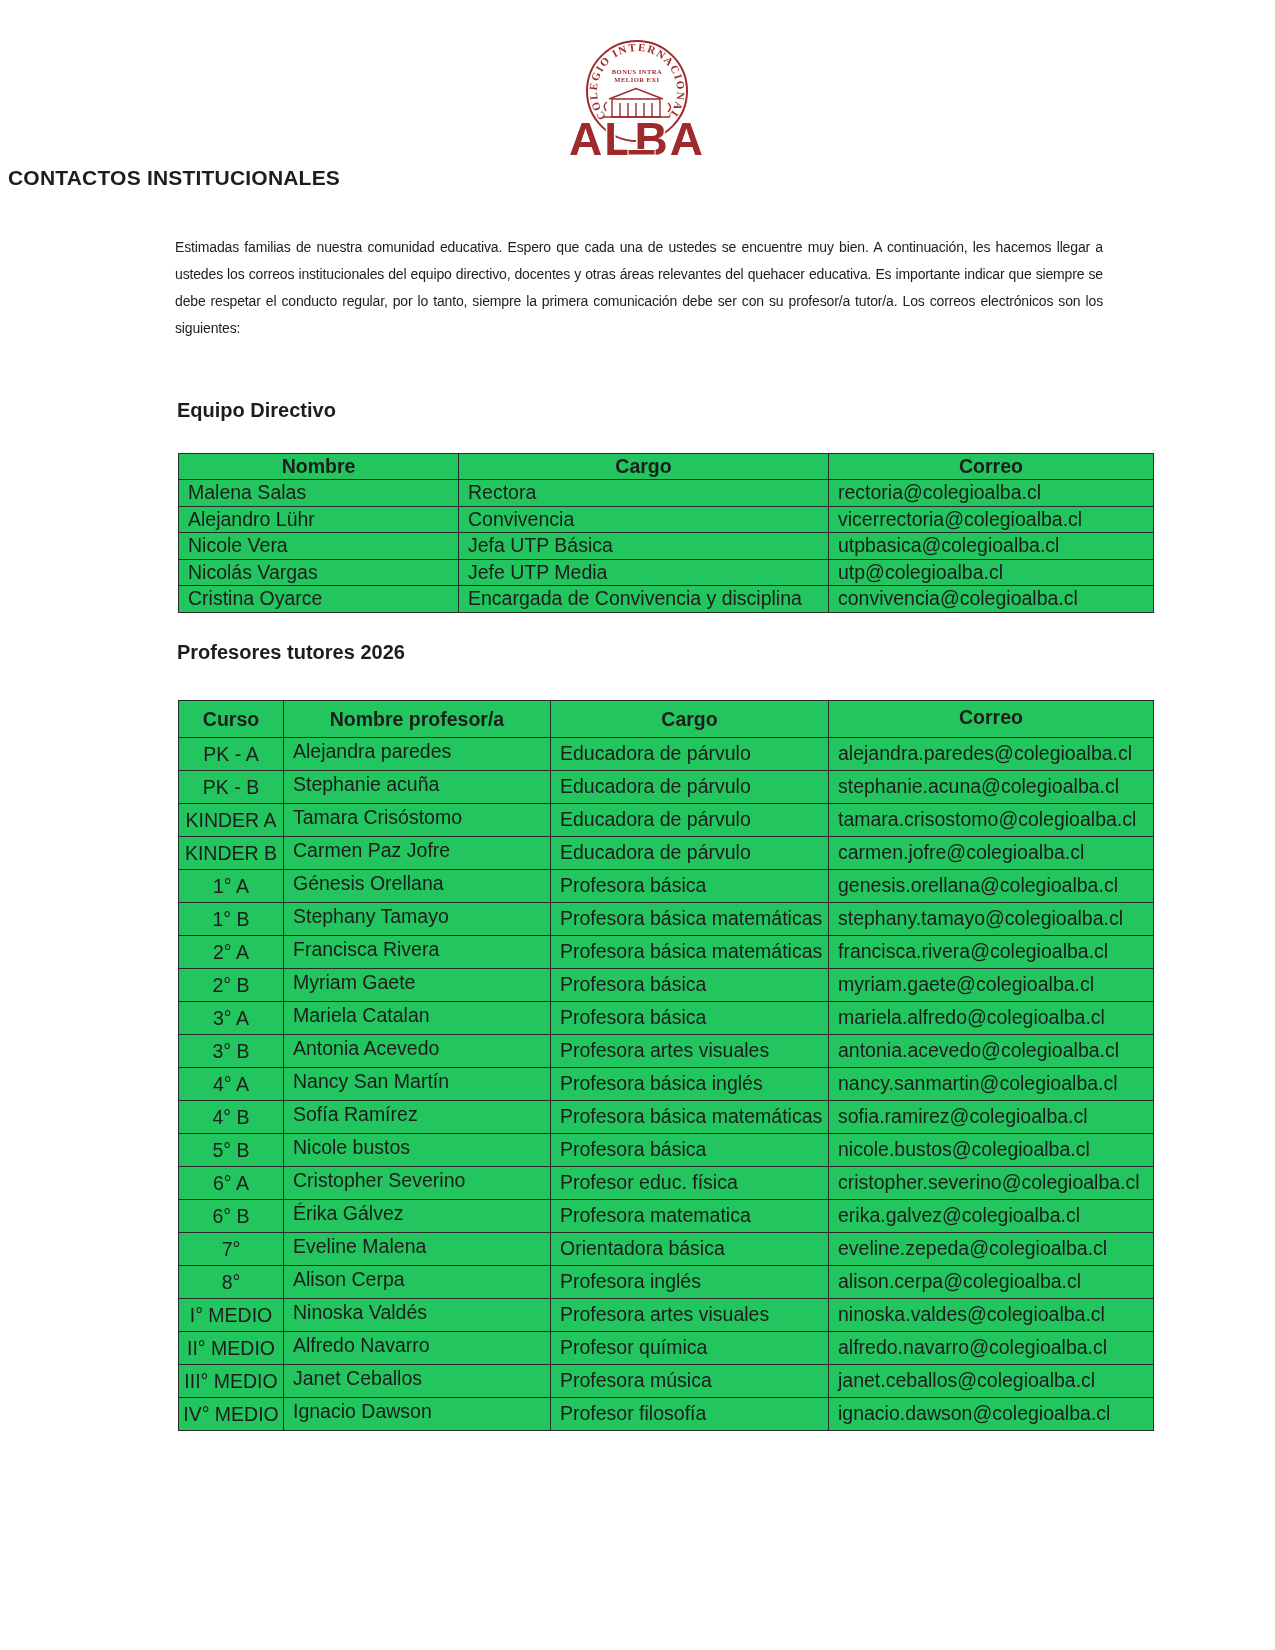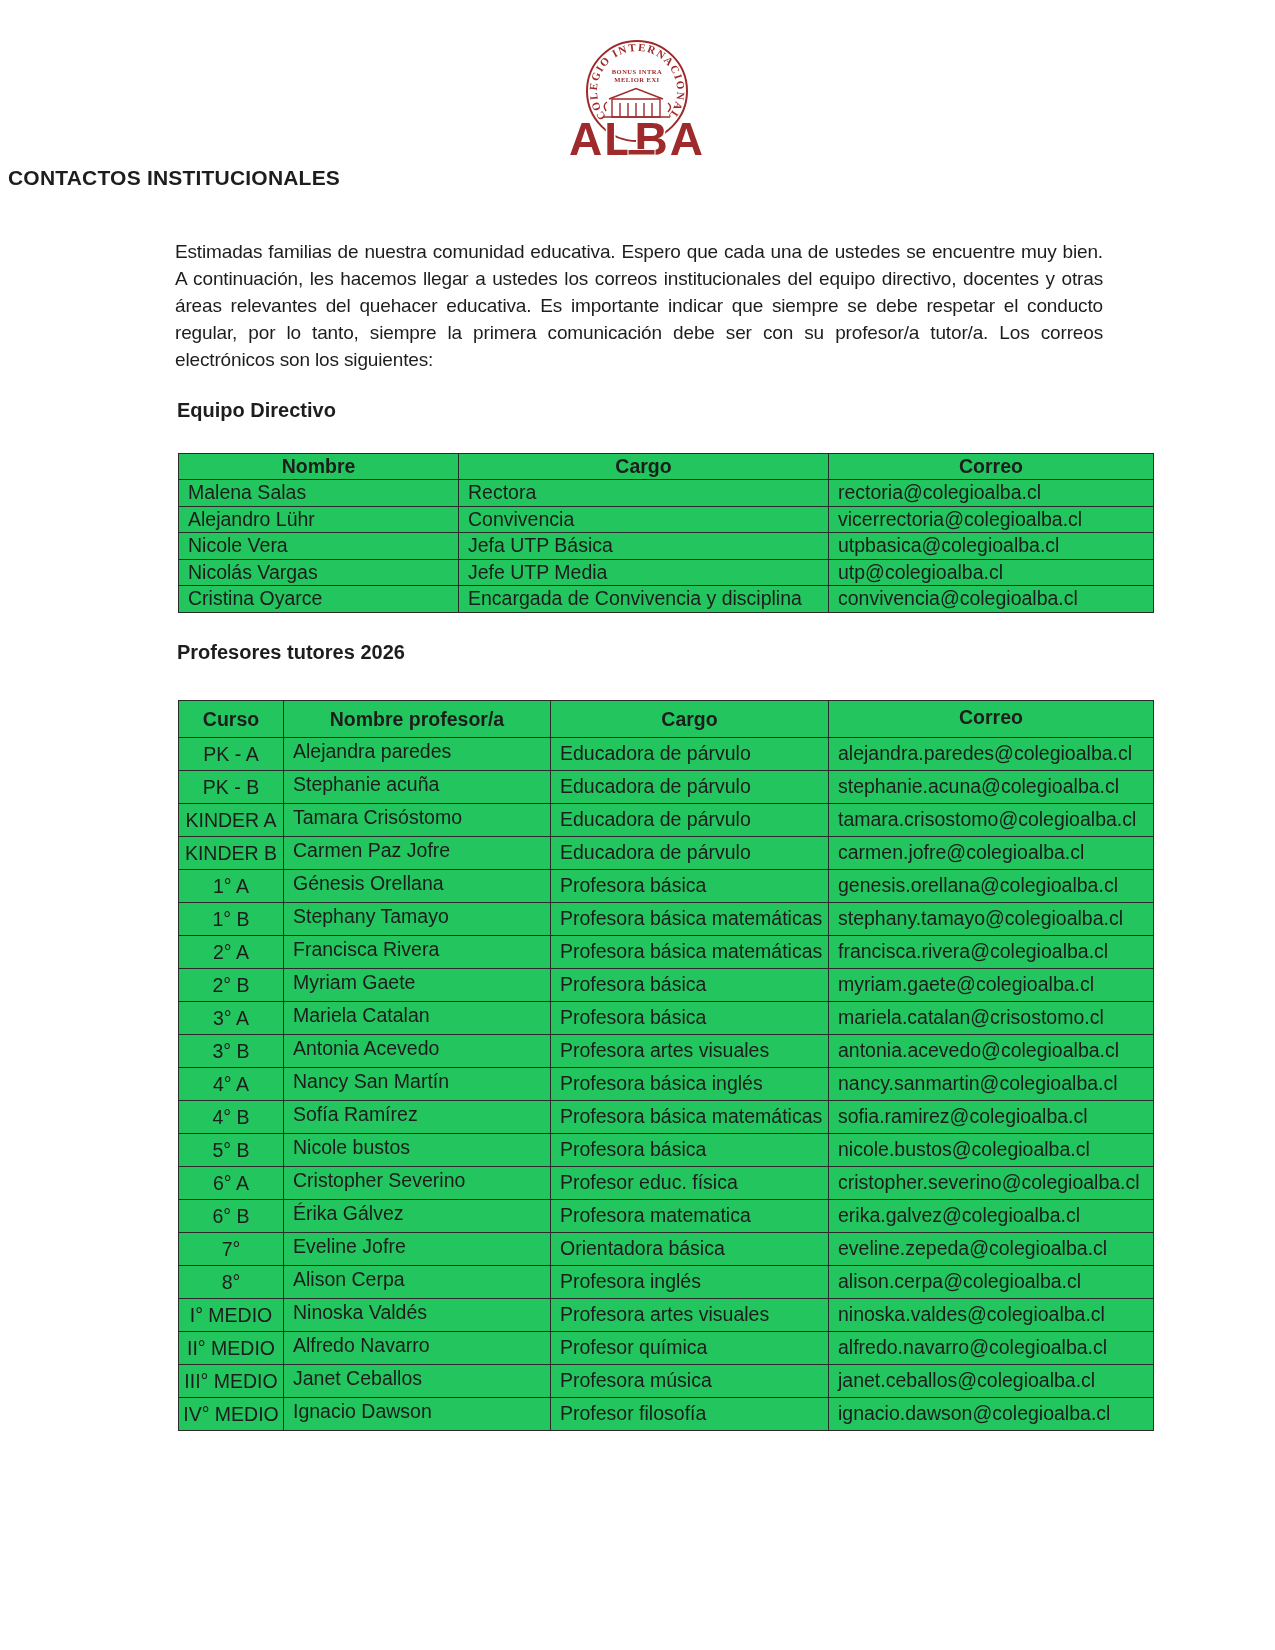--- a/index.html
+++ b/index.html
@@ -24,21 +24,21 @@
     stroke: #ffffff; stroke-width: 3px; paint-order: stroke;
   }
 
   
   .doc-title {
     position: absolute; top: 166px; left: 8px; width: 100%;
     text-align: left; font-weight: bold; font-size: 21px; letter-spacing: 0.2px;
   }
   .intro {
     position: absolute; top: 220px; left: 175px; width: 928px;
-    font-size: 19px; line-height: 26.9px; text-align: justify; letter-spacing: -0.15px;
+    font-size: 14px; line-height: 26.9px; text-align: justify; letter-spacing: -0.15px;
   }
 
   .section-heading { position: absolute; left: 177px; font-size: 20px; font-weight: bold; }
   .h-directivo { top: 399px; }
   .h-tutores  { top: 641px; }
 
   
   table { border-collapse: collapse; table-layout: fixed; background: #22c55e; }
   th, td {
     border: 1.5px solid var(--line);
@@ -190,21 +190,21 @@
         <tr>
           <td class="col-curso">2° B</td>
           <td class="col-nombre">Myriam Gaete</td>
           <td class="col-cargo">Profesora básica</td>
           <td class="col-correo">myriam.gaete@colegioalba.cl</td>
         </tr>
         <tr>
           <td class="col-curso">3° A</td>
           <td class="col-nombre">Mariela Catalan</td>
           <td class="col-cargo">Profesora básica</td>
-          <td class="col-correo">mariela.catalan@crisostomo.cl</td>
+          <td class="col-correo">mariela.alfredo@colegioalba.cl</td>
         </tr>
         <tr>
           <td class="col-curso">3° B</td>
           <td class="col-nombre">Antonia Acevedo</td>
           <td class="col-cargo">Profesora artes visuales</td>
           <td class="col-correo">antonia.acevedo@colegioalba.cl</td>
         </tr>
         <tr>
           <td class="col-curso">4° A</td>
           <td class="col-nombre">Nancy San Martín</td>
@@ -230,21 +230,21 @@
           <td class="col-correo">cristopher.severino@colegioalba.cl</td>
         </tr>
         <tr>
           <td class="col-curso">6° B</td>
           <td class="col-nombre">Érika Gálvez</td>
           <td class="col-cargo">Profesora matematica</td>
           <td class="col-correo">erika.galvez@colegioalba.cl</td>
         </tr>
         <tr>
           <td class="col-curso">7°</td>
-          <td class="col-nombre">Eveline Jofre</td>
+          <td class="col-nombre">Eveline Malena</td>
           <td class="col-cargo">Orientadora básica</td>
           <td class="col-correo">eveline.zepeda@colegioalba.cl</td>
         </tr>
         <tr>
           <td class="col-curso">8°</td>
           <td class="col-nombre">Alison Cerpa</td>
           <td class="col-cargo">Profesora inglés</td>
           <td class="col-correo">alison.cerpa@colegioalba.cl</td>
         </tr>
         <tr>

